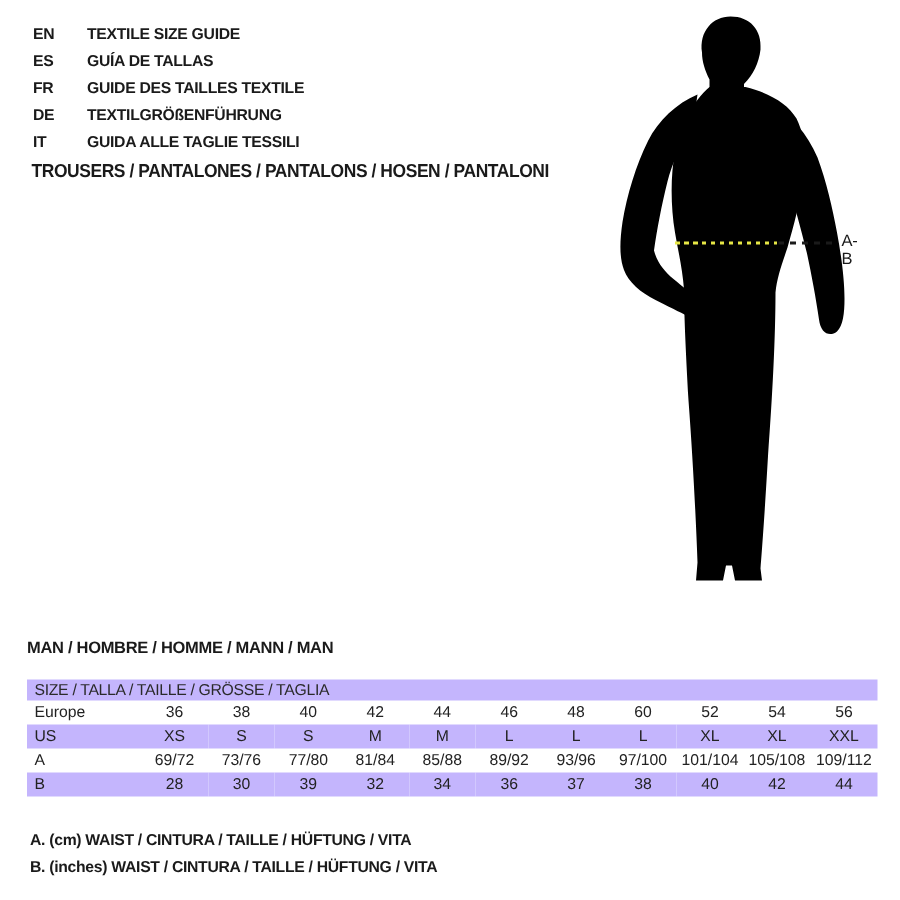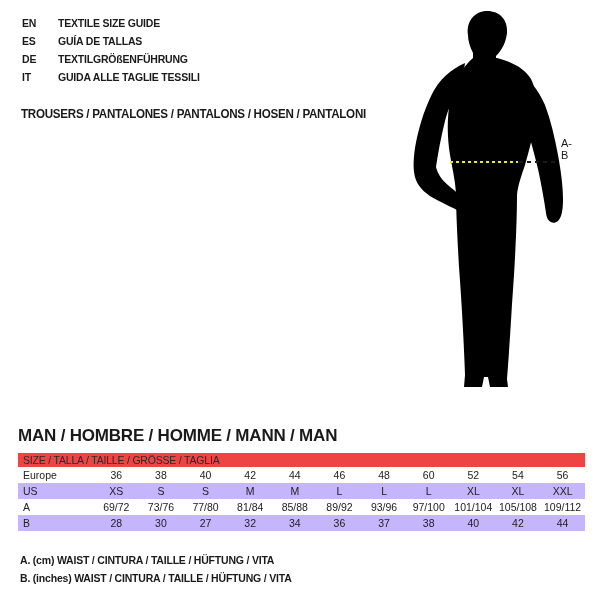--- a/index.html
+++ b/index.html
@@ -47,37 +47,37 @@
     position: absolute; left: 450px; top: 161px;
     width: 68px; height: 2px;
     background: repeating-linear-gradient(90deg, #e6e645 0 3px, transparent 3px 6px);
   }
   .dash-off-body {
     position: absolute; left: 519px; top: 161px;
     width: 38px; height: 2px;
     background: repeating-linear-gradient(90deg, #1a1a1a 0 4px, transparent 4px 8px);
   }
   .measure-label {
-    position: absolute; left: 561px; top: 137px;
+    position: absolute; left: 561px; top: 155px;
     font-size: 11px; font-weight: 400; letter-spacing: -0.2px;
   }
 
   
   .section-heading {
     position: absolute; left: 18px; top: 426px;
-    font-size: 17px; font-weight: 700; letter-spacing: -0.2px;
+    font-size: 11px; font-weight: 700; letter-spacing: -0.2px;
     white-space: nowrap;
   }
 
   
   .size-table {
     position: absolute; left: 18px; top: 453px; width: 567px;
   }
   .size-table-header {
-    background: #ef4444;
+    background: #c4b5fd;
     height: 14px; line-height: 14px;
     padding-left: 5px;
     font-size: 10.5px; font-weight: 400; letter-spacing: -0.2px;
     color: #2a2a2a;
   }
   .size-table table {
     width: 100%; border-collapse: collapse; table-layout: fixed;
   }
   .size-table col.label-col { width: 76px; }
   .size-table td {
@@ -105,20 +105,24 @@
 <div class="page">
 
   <div class="lang-list">
       <div class="lang-row">
         <span class="lang-code">EN</span>
         <span class="lang-label">TEXTILE SIZE GUIDE</span>
       </div>
       <div class="lang-row">
         <span class="lang-code">ES</span>
         <span class="lang-label">GUÍA DE TALLAS</span>
+      </div>
+      <div class="lang-row">
+        <span class="lang-code">FR</span>
+        <span class="lang-label">GUIDE DES TAILLES TEXTILE</span>
       </div>
       <div class="lang-row">
         <span class="lang-code">DE</span>
         <span class="lang-label">TEXTILGRÖßENFÜHRUNG</span>
       </div>
       <div class="lang-row">
         <span class="lang-code">IT</span>
         <span class="lang-label">GUIDA ALLE TAGLIE TESSILI</span>
       </div>
     </div>
@@ -203,21 +207,21 @@
             <td>93/96</td>
             <td>97/100</td>
             <td>101/104</td>
             <td>105/108</td>
             <td>109/112</td>
           </tr>
           <tr class="alt">
             <td class="row-label">B</td>
             <td>28</td>
             <td>30</td>
-            <td>27</td>
+            <td>39</td>
             <td>32</td>
             <td>34</td>
             <td>36</td>
             <td>37</td>
             <td>38</td>
             <td>40</td>
             <td>42</td>
             <td>44</td>
           </tr>
         </tbody>

